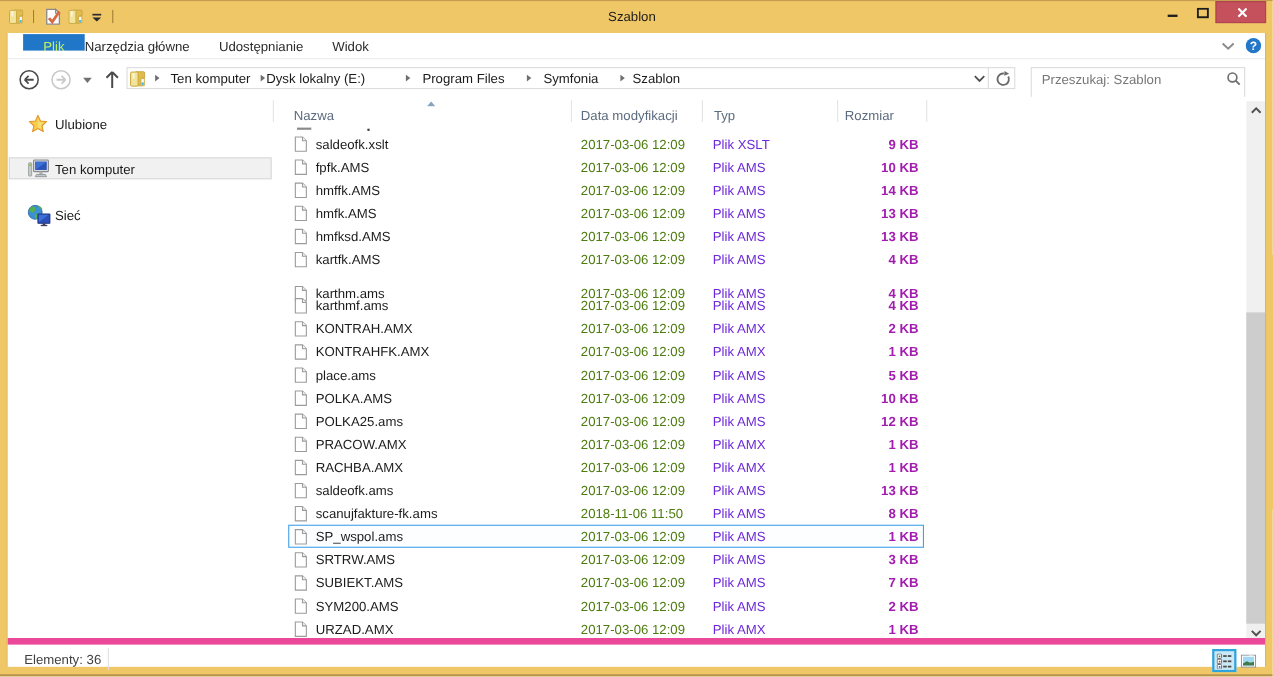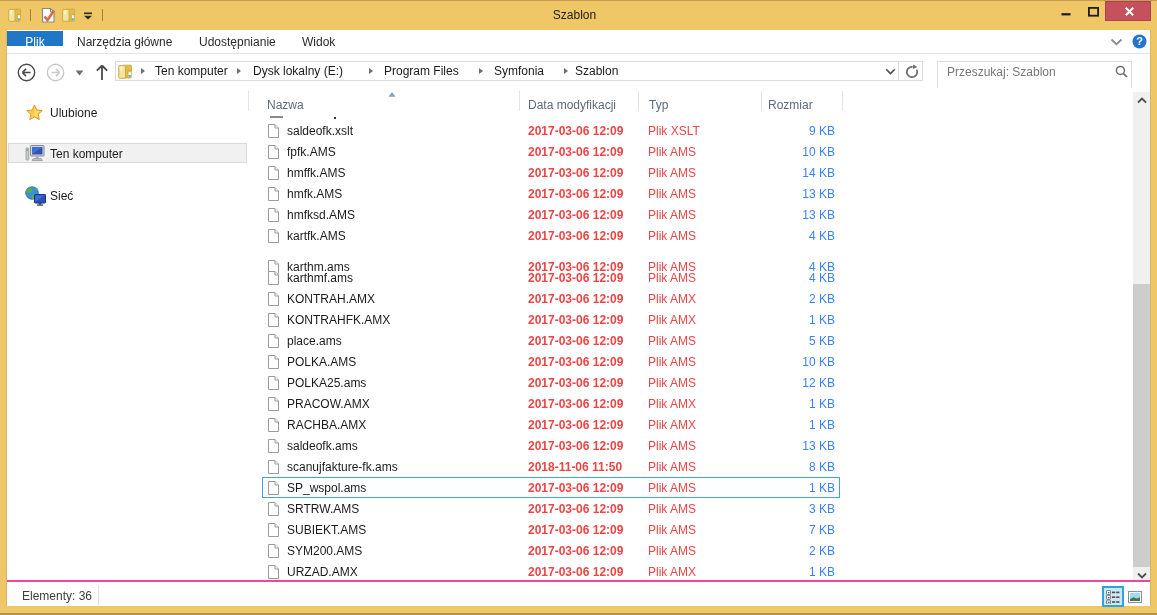--- a/index.html
+++ b/index.html
@@ -14,51 +14,51 @@
   #frameinL { left:6px; top:30px; width:1px; height:576px; background:#DFB55C; }
   #frameinR { left:1150px; top:30px; width:1px; height:576px; background:#DFB55C; }
   
   .qatsep { top:9px; width:1px; height:12px; background:rgba(100,70,10,0.55); }
   #title { left:0; top:0; width:1149px; height:28px; text-align:center; }
   #title span { display:inline-block; margin-top:8px; font-size:12px; color:#1c1c1c; }
   
   #btnclose { left:1105px; top:1px; width:46px; height:19.5px; background:#C4515B; border:1px solid #AE4450; }
   
   #tabrow { left:7px; top:30px; width:1143px; height:24px; background:#fff; border-bottom:1px solid #E5E5E5; }
-  #tabplik { left:7px; top:31px; width:56px; height:15px; background:#2077C8; color:#ffffff; text-align:center; line-height:22px; }
+  #tabplik { left:21px; top:31px; width:56px; height:15px; background:#2077C8; color:#bef264; text-align:center; line-height:22px; }
   .tab { top:31px; height:23px; color:#2b2b2b; white-space:nowrap; line-height:22px; }
   
   #addrrow { left:7px; top:54px; width:1143px; height:34px; background:#fff; }
   #addrbox { left:115px; top:61px; width:808px; height:20px; border:1px solid #DCDCDC; background:#fff; }
   #addrbtnsep { left:898px; top:61px; width:1px; height:20px; background:#DCDCDC; }
   #searchbox { left:937px; top:61px; width:195px; height:32px; border:1px solid #DCDCDC; background:#fff; }
   #searchbox span { position:absolute; left:9px; top:3px; color:#777; }
   .crumb { top:64px; color:#1a1a1a; }
   .crumbsep { top:68px; width:0; height:0; border-left:4px solid #6e6e6e; border-top:3.5px solid transparent; border-bottom:3.5px solid transparent; }
   
   #main { left:7px; top:88px; width:1143px; height:492px; background:#fff; }
   
   .sideitem { left:43px; color:#1a1a1a; }
   #sidehl { left:1px; top:55px; width:239px; height:20px; background:#F1F1F1; border:1px solid #D9D9D9; }
   
   .hdr { top:10px; color:#5c6b7d; }
   .hdrsep { top:3px; width:1px; height:20px; background:#E4E4E4; }
   
   .row { left:243px; height:21px; width:600px; }
   .fname { position:absolute; left:37px; top:3px; color:#1b1b1b; white-space:pre; }
-  .fdate { position:absolute; left:278px; top:3px; color:#ef4444;font-weight:bold; }
-  .ftype { position:absolute; left:398px; top:3px; color:#ef4444; }
-  .fsize { position:absolute; left:495px; top:3px; width:90px; text-align:right; color:#3b82f6; }
+  .fdate { position:absolute; left:278px; top:3px; color:#4d7c0f; }
+  .ftype { position:absolute; left:398px; top:3px; color:#6d28d9; }
+  .fsize { position:absolute; left:495px; top:3px; width:90px; text-align:right; color:#a21caf;font-weight:bold; }
   .ficon { position:absolute; left:17px; top:2px; }
   #selbox { left:255px; top:389px; width:578px; height:21px; border:1px solid #41A1E8; background:#FDFEFF; }
   
   #sbtrack { left:1126px; top:4px; width:17px; height:488px; background:#F0F0F0; }
   #sbthumb { left:1126px; top:196px; width:17px; height:283px; background:#CDCDCD; }
   
-  #status { left:7px; top:580px; width:1143px; height:26px; background:#fff; border-top:2px solid #ec4899; }
+  #status { left:7px; top:580px; width:1143px; height:26px; background:#fff; border-top:6px solid #ec4899; }
   #status span { position:absolute; left:15px; top:7px; color:#3f3f3f; }
   #stsep { position:absolute; left:91px; top:3px; width:1px; height:20px; background:#E0E0E0; }
   #viewbtn1 { position:absolute; left:1095px; top:4px; width:22px; height:21px; background:#CBE8F6; border:2px solid #2EA3DC; }
   #viewbtn2 { position:absolute; left:1121px; top:9px; width:14px; height:12px; }
 </style>
 </head>
 <body>
 <div class="abs" id="topline"></div>
 <div class="abs" id="client"></div>
 <div class="abs" id="frameinL"></div>
@@ -136,21 +136,21 @@
 <div class="abs" id="addrbtnsep"></div>
 <svg class="abs" style="left:118px;top:63px" width="15" height="17" viewBox="0 0 15 17">
     <path d="M5.5 2.2 h7 a1 1 0 0 1 1 1 V8 h-2.6 V15 h-5.4 z" fill="#E0BC4F" stroke="#C5A23C" stroke-width="0.8"></path>
     <rect x="10" y="8.2" width="3.4" height="6.8" rx="0.5" fill="#EFD884" stroke="#C5A23C" stroke-width="0.6"></rect>
     <rect x="10.8" y="9" width="1.8" height="3" fill="#fff"></rect>
     <rect x="10.8" y="12" width="1.8" height="2.4" fill="#47B5E3"></rect>
     <path d="M1.8 2.5 h4.5 a1.2 1.2 0 0 1 1.2 1.2 V14 a1.3 1.3 0 0 1 -1.3 1.3 H1.8 a1.1 1.1 0 0 1 -1.1 -1.1 V3.6 a1.1 1.1 0 0 1 1.1 -1.1 z" fill="#F2E49C" stroke="#C9A83E" stroke-width="0.9"></path>
     <path d="M2.5 3.5 h2 l-0.4 5 h-1.4 z" fill="#FBF6DC"></path>
   </svg>
 <div class="abs crumb" style="left:155px;">Ten komputer</div>
-<div class="abs crumb" style="left:253px;text-align:center;">Dysk lokalny (E:)</div>
+<div class="abs crumb" style="left:242px;text-align:center;">Dysk lokalny (E:)</div>
 <div class="abs crumb" style="left:384px;">Program Files</div>
 <div class="abs crumb" style="left:494px;">Symfonia</div>
 <div class="abs crumb" style="left:575px;">Szablon</div>
 <div class="abs crumbsep" style="left:141px;"></div>
 <div class="abs crumbsep" style="left:237px;"></div>
 <div class="abs crumbsep" style="left:369px;"></div>
 <div class="abs crumbsep" style="left:479px;"></div>
 <div class="abs crumbsep" style="left:564px;"></div>
 <svg class="abs" style="left:885px;top:68px" width="11" height="7" viewBox="0 0 11 7">
     <path d="M1.2 1.2 L5.5 5.6 L9.8 1.2" fill="none" stroke="#4f4f4f" stroke-width="1.6"></path>

